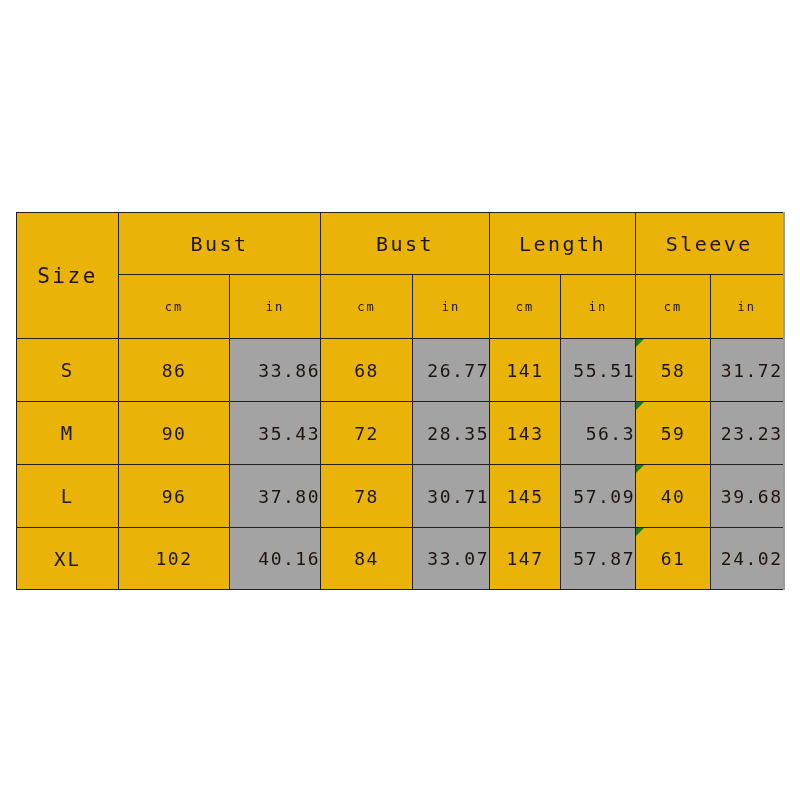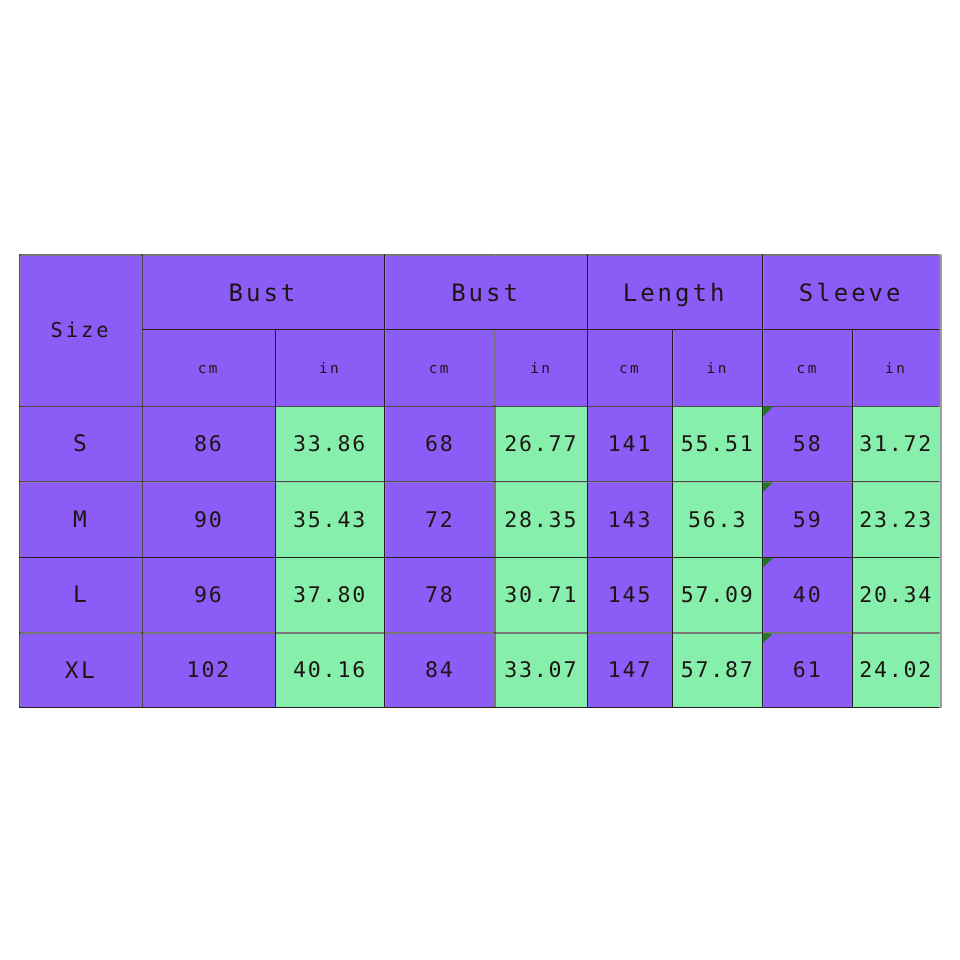--- a/index.html
+++ b/index.html
@@ -34,21 +34,21 @@
   }
 
   table.size-chart td,
   table.size-chart th {
     border: 1px solid #241f1c;
     text-align: center;
     vertical-align: middle;
     padding: 0;
     font-weight: normal;
     color: #1d1512;
-    background: #8b5cf6;
+    background: #eab308;
     position: relative;
   }
 
   
   col.c-size   { width: 102px; }
   col.c-bcm    { width: 111px; }
   col.c-bin    { width: 91px;  }
   col.c-wcm    { width: 92px;  }
   col.c-win    { width: 77px;  }
   col.c-lcm    { width: 71px;  }
@@ -60,40 +60,41 @@
   tr.group-row   { height: 62px; }
   tr.unit-row    { height: 64px; }
   tr.data-row    { height: 63px; }
   tr.data-row.last { height: 62px; }
 
   th.group-cell {
     font-size: 20px;
     letter-spacing: 2.5px;
   }
   th.size-cell {
-    font-size: 17px;
+    font-size: 21px;
     letter-spacing: 2.5px;
   }
   th.unit-cell {
     font-size: 12px;
     letter-spacing: 2px;
   }
 
   td.size-label {
     font-size: 19px;
     letter-spacing: 2px;
     font-weight: bold;
   }
   td.val {
     font-size: 18px;
     letter-spacing: 1.5px;
     font-weight: bold;
   }
   td.val.inch {
-    background: #86efac;
+    background: #a3a3a3;
+    text-align: right;
   }
 
   
   td.has-marker::before {
     content: "";
     position: absolute;
     left: 0;
     top: 0;
     width: 0;
     height: 0;
@@ -161,21 +162,21 @@
       </tr>
       <tr class="data-row">
         <td class="size-label">L</td>
         <td class="val">96</td>
         <td class="val inch">37.80</td>
         <td class="val">78</td>
         <td class="val inch">30.71</td>
         <td class="val">145</td>
         <td class="val inch">57.09</td>
         <td class="val has-marker">40</td>
-        <td class="val inch">20.34</td>
+        <td class="val inch">39.68</td>
       </tr>
       <tr class="data-row last">
         <td class="size-label">XL</td>
         <td class="val">102</td>
         <td class="val inch">40.16</td>
         <td class="val">84</td>
         <td class="val inch">33.07</td>
         <td class="val">147</td>
         <td class="val inch">57.87</td>
         <td class="val has-marker">61</td>

